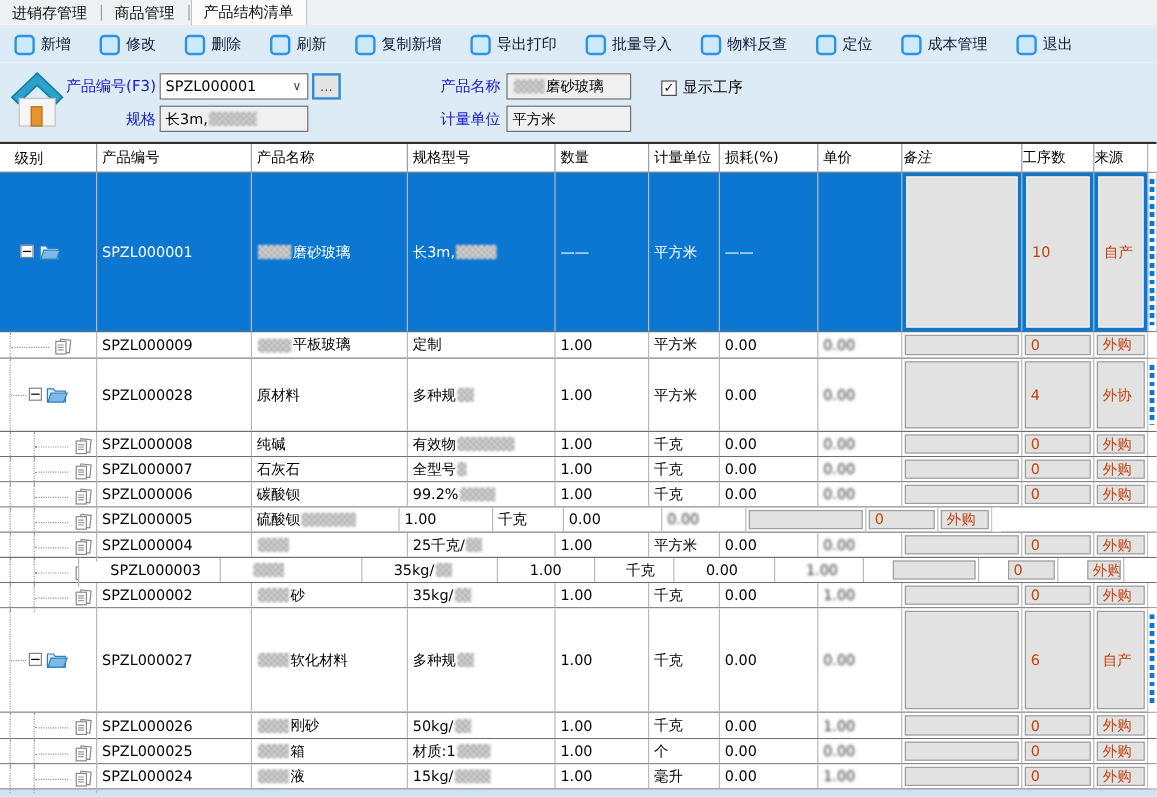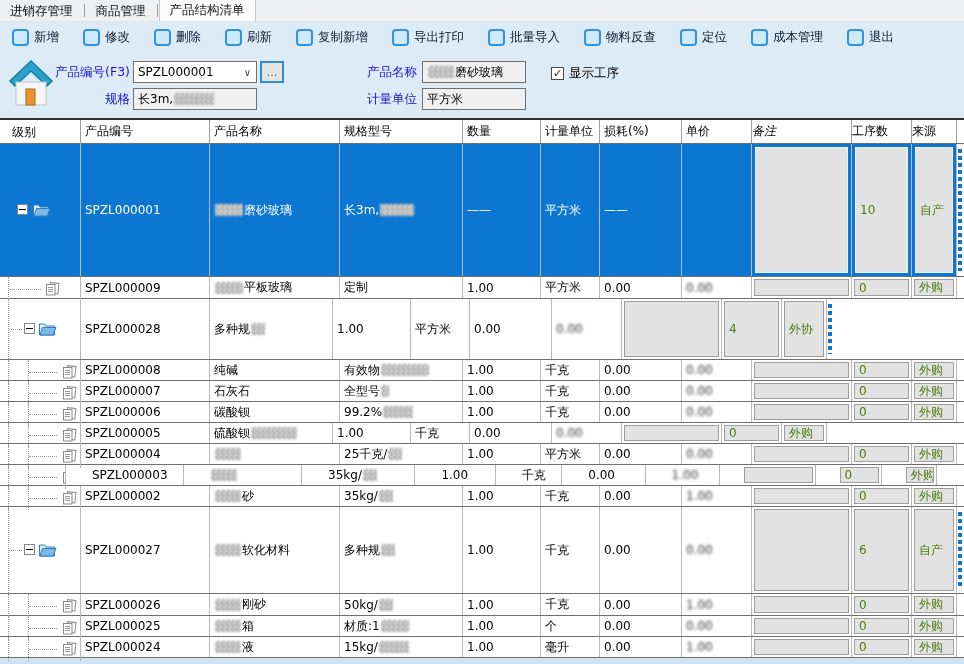--- a/index.html
+++ b/index.html
@@ -39,21 +39,21 @@
       font-size:12px;overflow:hidden;white-space:nowrap;}
   .trow{display:flex;border-bottom:1px solid #6f6f6f;box-sizing:border-box;background:#fff;}
   .trow.sel{background:#0b77d2;color:#fff;}
   .cell{box-sizing:border-box;border-right:1px solid #b9b9b9;padding-left:4px;display:flex;align-items:center;
         font-size:12px;overflow:hidden;white-space:nowrap;}
   .c0{width:81px;position:relative;padding:12px;}
   .c1{width:129px;} .c2{width:130px;} .c3{width:123px;} .c4{width:78px;} .c5{width:59px;}
   .c6{width:82px;} .c7{width:70px;} .c8{width:100px;padding:0;font-style:italic;} .c9{width:60px;padding:0;} .c10{width:45px;padding:0;}
   .c11{width:7px;border-right:none;padding:0;position:relative;background:#fff;}
   .inset{flex:1;align-self:stretch;margin:2px;background:#e2e2e2;border:1px solid #9e9e9e;display:flex;
-         align-items:center;padding-left:4px;color:#4d7c0f;font-size:12px;overflow:hidden;}
+         align-items:center;padding-left:4px;color:#c2410c;font-size:12px;overflow:hidden;}
   .sel .inset{border-color:#f0f0f0;margin:3px;}
   .dashes{position:absolute;left:1px;top:5px;bottom:5px;width:4px;
           background:repeating-linear-gradient(180deg,#0b77d2 0 4px,#ffffff 4px 7px);}
   
   .vl{position:absolute;top:0;bottom:0;border-left:1px dotted #9a9a9a;}
   .hl{position:absolute;top:50%;border-top:1px dotted #9a9a9a;}
   .exp{position:absolute;top:50%;margin-top:-6px;width:11px;height:11px;background:#fff;border:1px solid #848484;box-sizing:border-box;}
   .exp::after{content:'';position:absolute;left:1px;right:1px;top:4px;border-top:1px solid #000;}
   .tico2{position:absolute;top:50%;transform:translateY(-50%);line-height:0;}
   
@@ -236,20 +236,21 @@
         <div class="cell c0">
           <i class="vl" style="left:8px"></i>
           <i class="hl" style="left:9px;width:13px"></i>
           <span class="exp" style="left:24px"></span>
           <span class="tico2" style="left:38px"><svg width="19" height="15" viewBox="0 0 19 15">
               <path d="M1.5 2.5h5l1.5 2h8.5v9h-15z" fill="#dceefb" stroke="#2f7fc0"></path>
               <path d="M4.5 6h13.5l-3 7.5h-13z" fill="#7db9e8" stroke="#2f7fc0"></path>
             </svg></span>
         </div>
         <div class="cell c1">SPZL000028</div>
+        <div class="cell c2">原材料</div>
         <div class="cell c3">多种规<span class="px" style="width:14px"></span></div>
         <div class="cell c4">1.00</div>
         <div class="cell c5">平方米</div>
         <div class="cell c6">0.00</div>
         <div class="cell c7">
           <span class="fuzz">0.00</span>
         </div>
         <div class="cell c8">
           <span class="inset"></span>
         </div>

